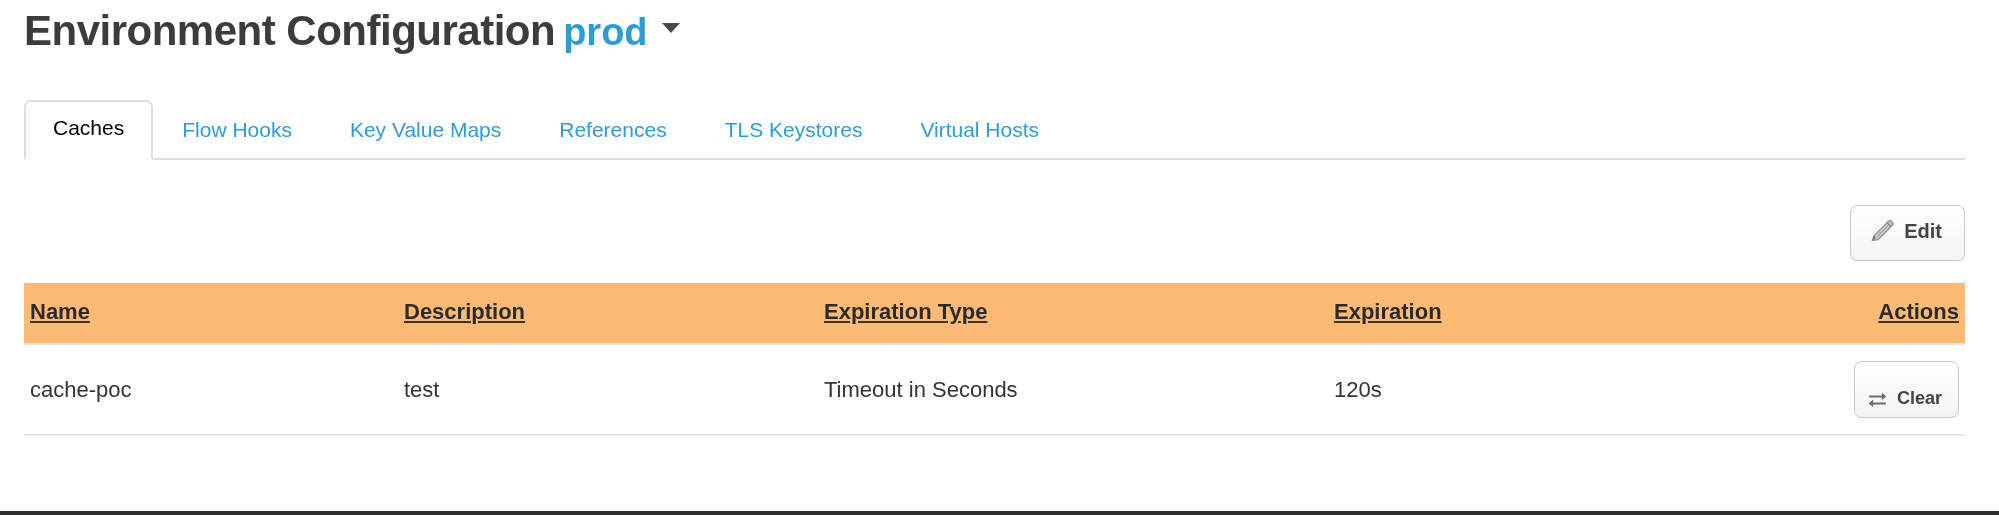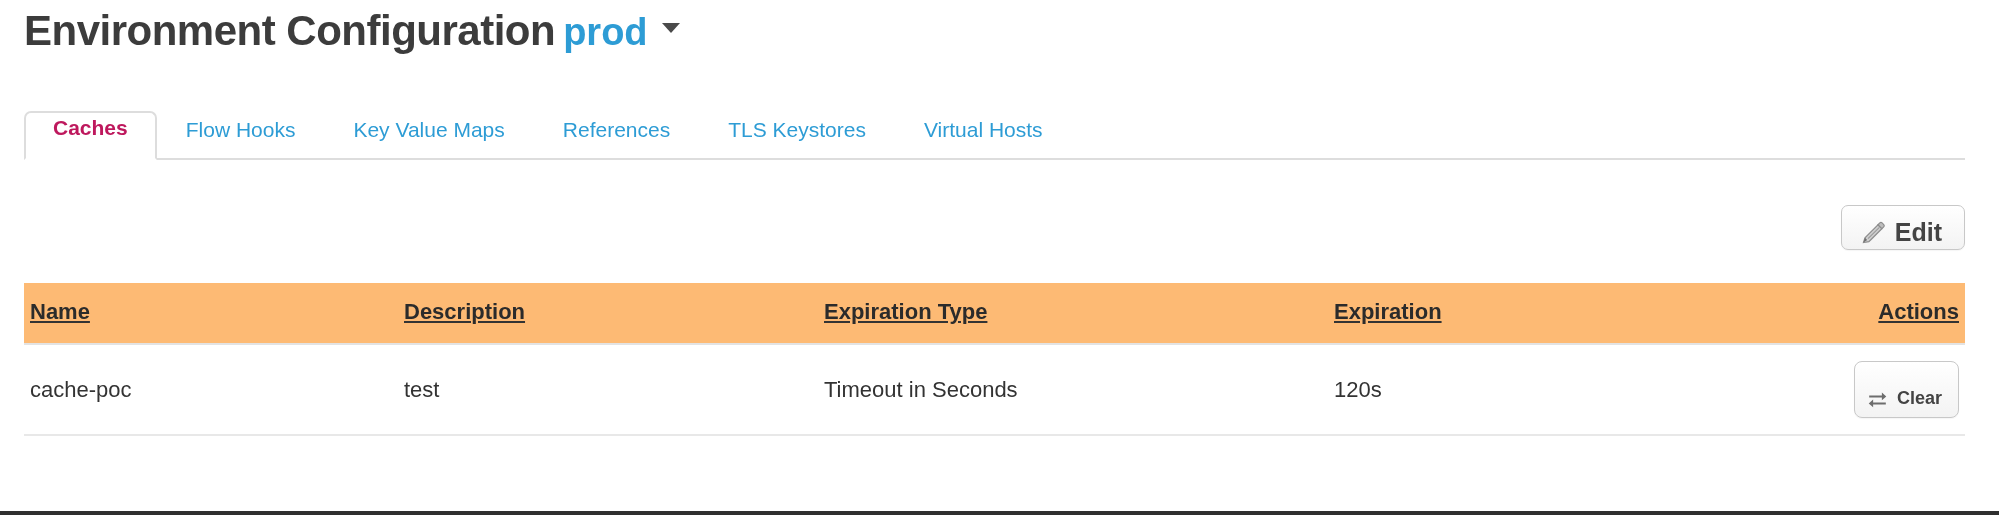--- a/index.html
+++ b/index.html
@@ -76,27 +76,27 @@
     padding: 0 27px 18px 27px;
     line-height: 1;
     cursor: pointer;
     position: relative;
     background: transparent;
     border: 2px solid transparent;
     border-bottom: none;
     white-space: nowrap;
   }
   .tab.active {
-    color: #be185d;
-    font-weight: bold;
+    color: #000000;
+    font-weight: normal;
     background: #ffffff;
     border: 2px solid #dddddd;
     border-bottom: 2px solid #ffffff;
     border-radius: 7px 7px 0 0;
-    padding-top: 4px;
+    padding-top: 15px;
     padding-bottom: 20px;
     margin-bottom: -2px;
     z-index: 2;
   }
 
   
   .toolbar {
     position: absolute;
     right: 34px;
     top: 205px;
@@ -111,22 +111,22 @@
     background: linear-gradient(to bottom, #ffffff 0%, #f3f3f3 100%);
     border: 1px solid #c8c8c8;
     border-radius: 7px;
     color: #444444;
     font-weight: bold;
     cursor: pointer;
     box-shadow: 0 1px 1px rgba(0,0,0,0.04);
     font-family: "Liberation Sans", sans-serif;
   }
   .btn-edit {
-    font-size: 25px;
-    padding: 12px 22px 2px 18px;
+    font-size: 20px;
+    padding: 12px 22px 16px 18px;
   }
   .btn-clear {
     font-size: 18px;
     padding: 26px 16px 8px 12px;
     border-radius: 8px;
   }
 
   .icon-pencil { width: 26px; height: 26px; flex: 0 0 auto; }
   .icon-exchange { width: 21px; height: 21px; flex: 0 0 auto; }
 

